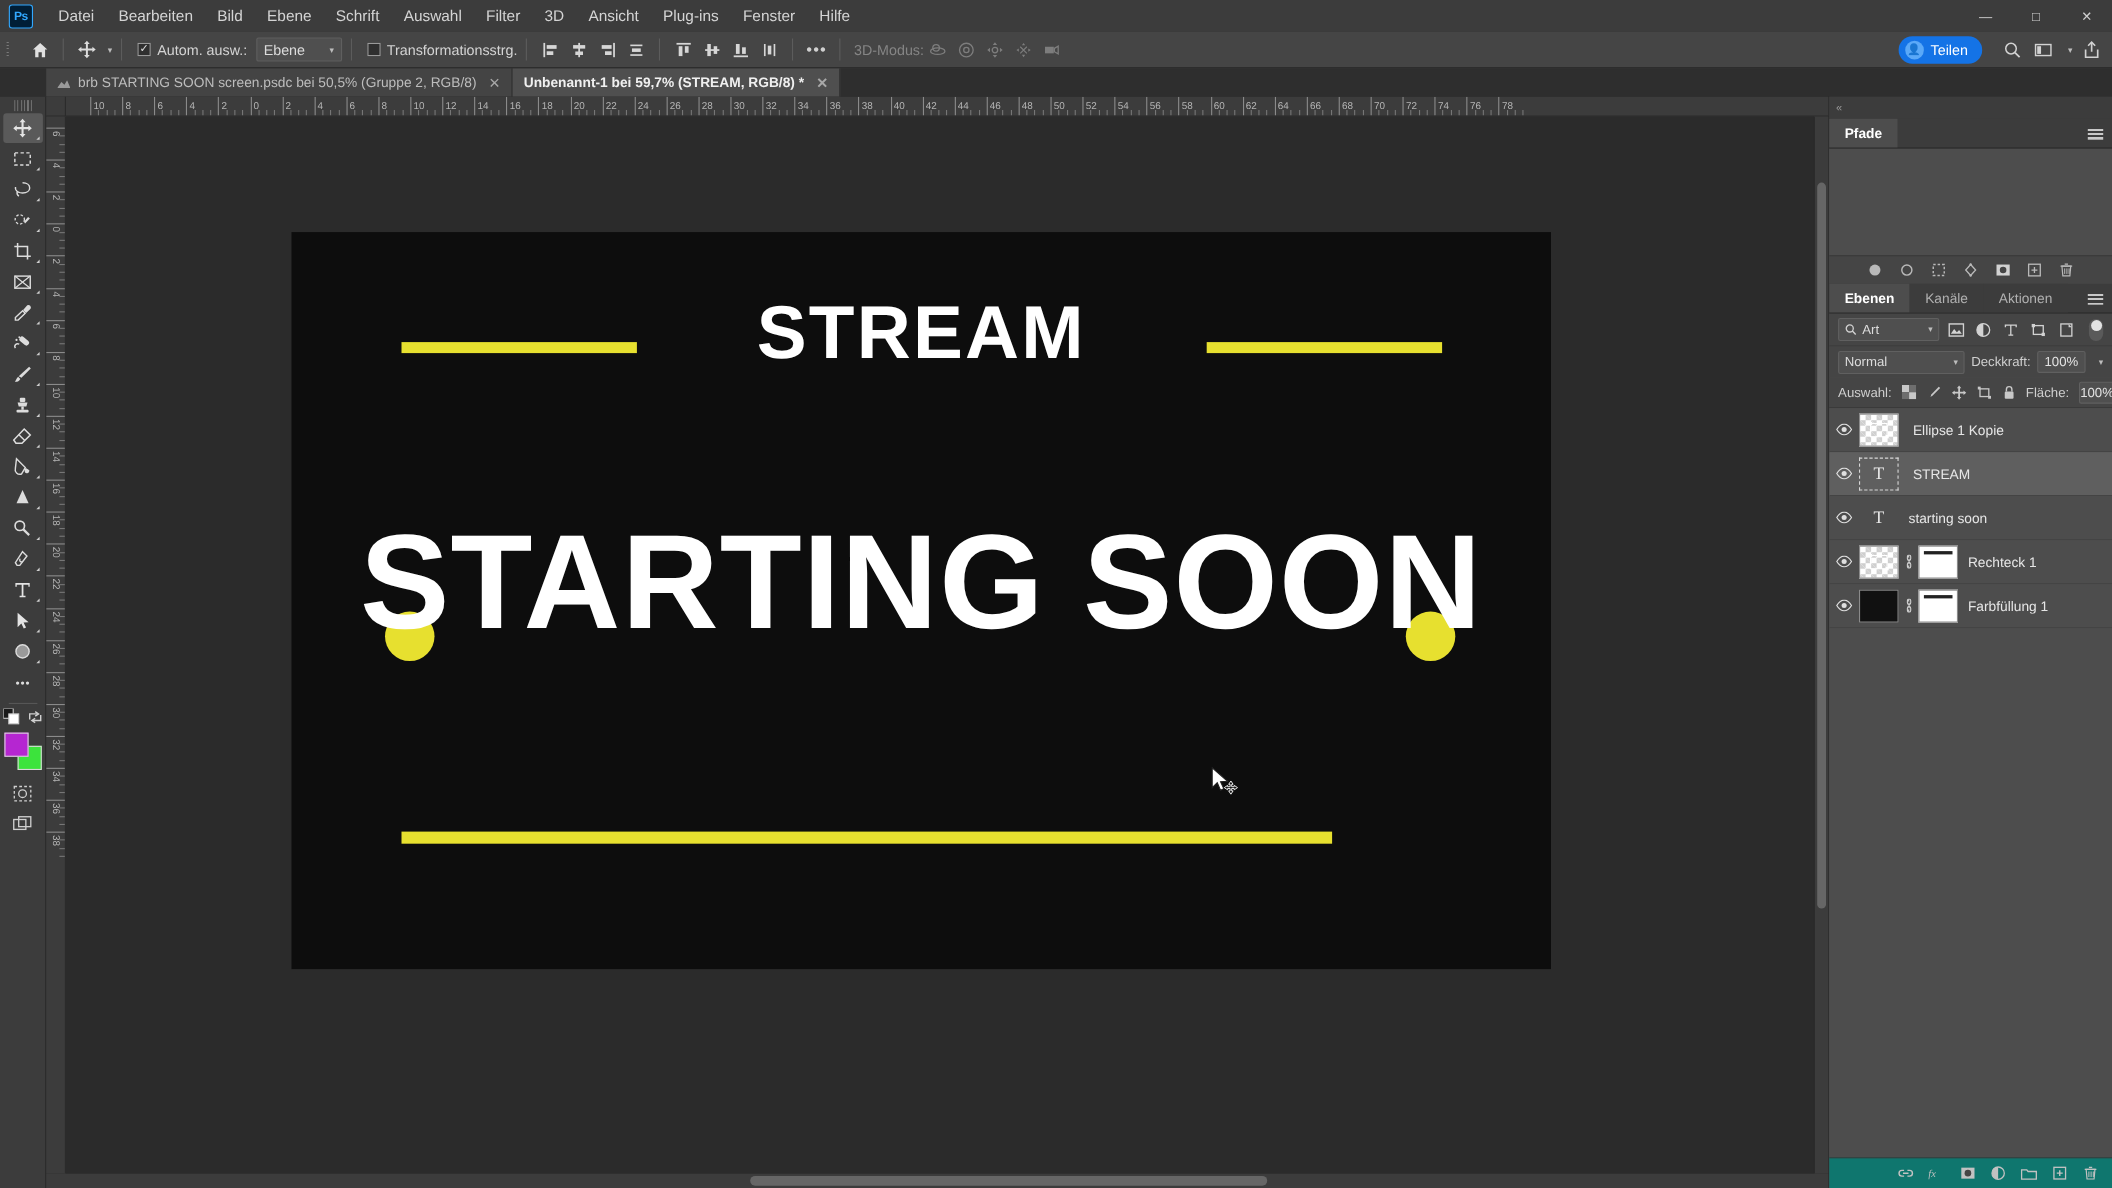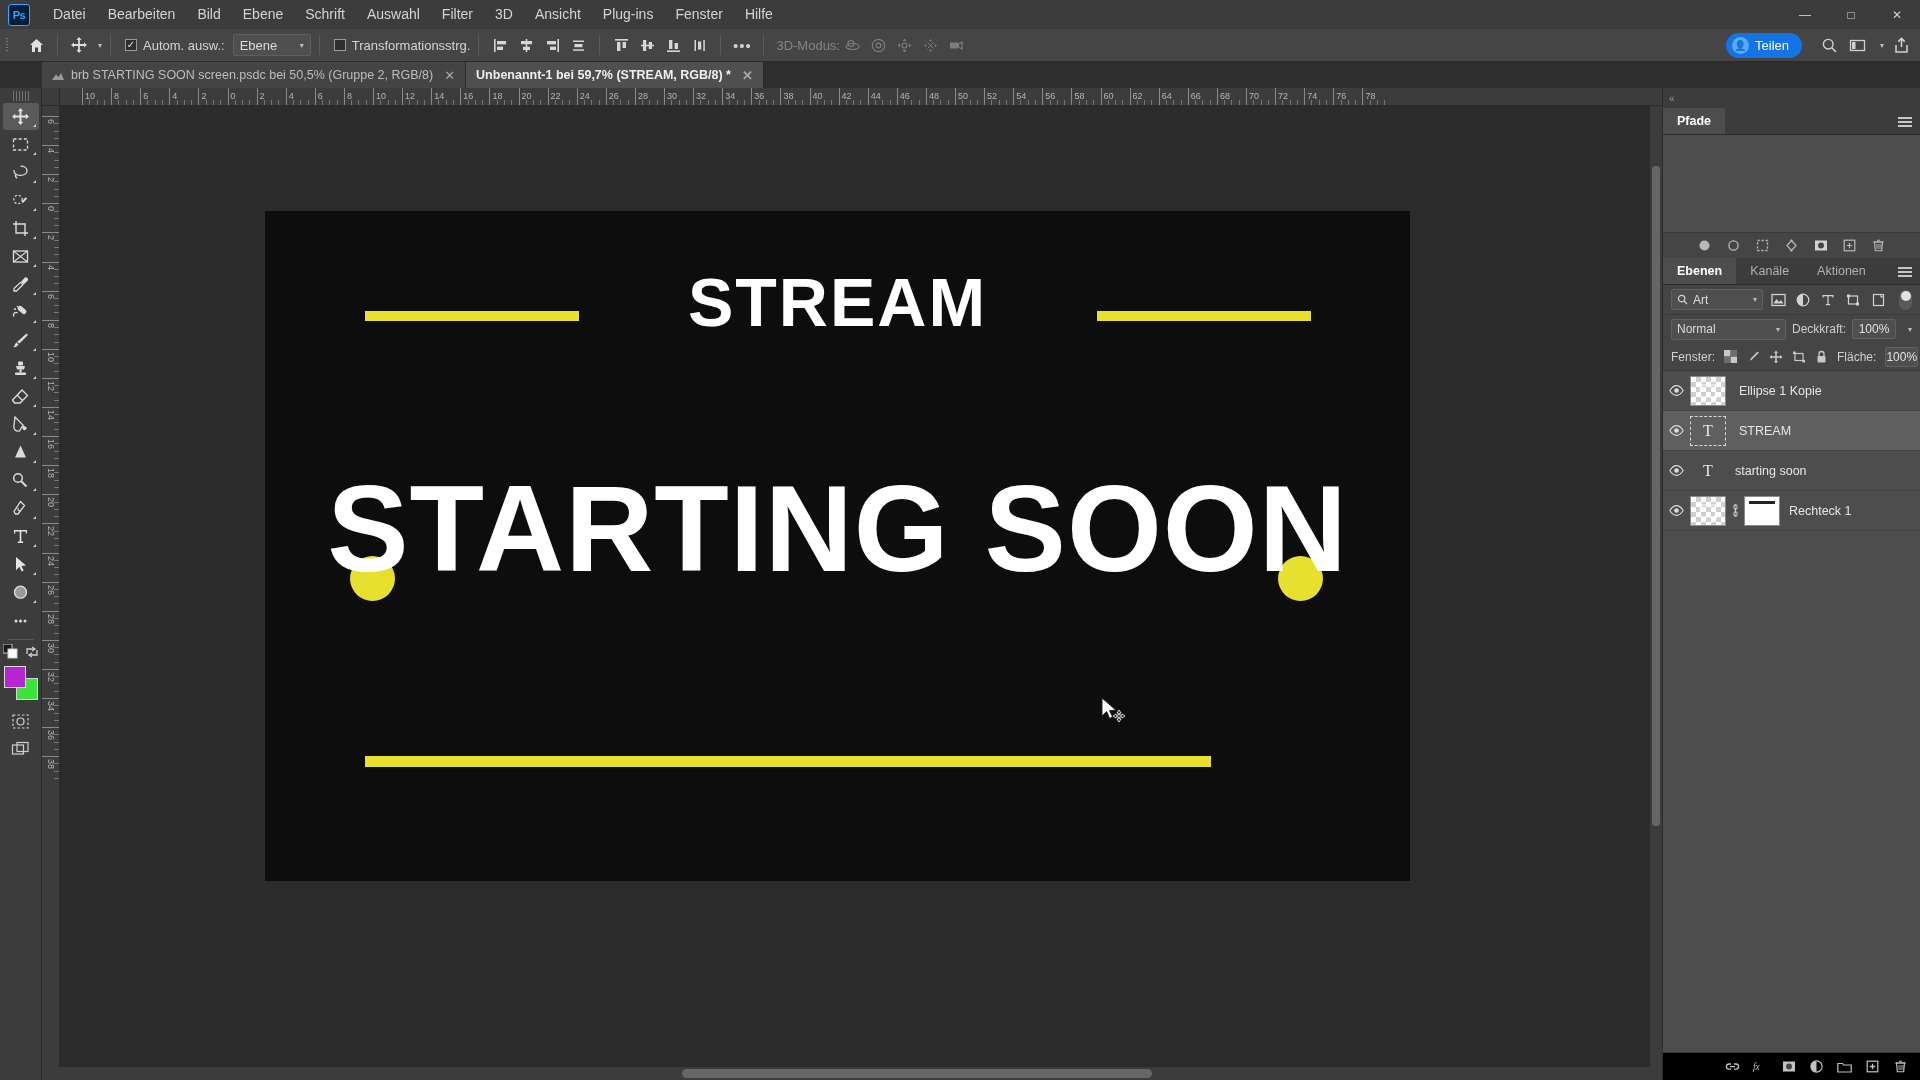--- a/index.html
+++ b/index.html
@@ -272,21 +272,21 @@
   .thumb-T { font-size: 16px; color: #e8e8e8; font-family: "Liberation Serif", serif; }
   .t-only { width: 36px; flex: 0 0 36px; display: flex; align-items: center; justify-content: center; }
   .link-ico { width: 11px; flex: 0 0 11px; display: flex; align-items: center; justify-content: center; color: #d0d0d0; font-size: 11px; }
   .mask-box {
     width: 36px; height: 30px; border: 1px solid #8a8a8a; background: #fff; flex: 0 0 36px; margin-left: 3px;
     position: relative;
   }
   .mask-box::after { content: ""; position: absolute; left: 4px; right: 4px; top: 4px; height: 3px; background: #222; }
   .layer-name { font-size: 12.5px; color: #e6e6e6; margin-left: 9px; white-space: nowrap; overflow: hidden; }
   .lp-foot {
-    height: 28px; background: #000000; display: flex; align-items: center;
+    height: 28px; background: #0f766e; display: flex; align-items: center;
     justify-content: flex-end; gap: 13px; padding-right: 12px; border-top: 1px solid #3a3a3a;
   }
 
   svg { display: block; }
   .cursor { position: absolute; pointer-events: none; z-index: 50; }
 </style>
 </head>
 <body>
 
 <div class="app">
@@ -1130,21 +1130,21 @@
           <div class="blend-dd">
             <span>Normal</span>
             <span class="caret">▾</span>
           </div>
           <span class="num-label">Deckkraft:</span>
           <span class="num-field">100%</span>
           <span class="caret">▾</span>
         </div>
 
         <div class="lp-lock">
-          <span class="num-label">Fenster:</span>
+          <span class="num-label">Auswahl:</span>
           <div class="lock-ico">
               <svg width="13" height="13" viewBox="0 0 13 13">
                 <rect x="0" y="0" width="6.5" height="6.5" fill="#c8c8c8"></rect>
                 <rect x="6.5" y="6.5" width="6.5" height="6.5" fill="#c8c8c8"></rect>
                 <rect x="6.5" y="0" width="6.5" height="6.5" fill="#6e6e6e"></rect>
                 <rect x="0" y="6.5" width="6.5" height="6.5" fill="#6e6e6e"></rect>
               </svg>
             </div>
           <div class="lock-ico">
               <svg width="14" height="14" viewBox="0 0 14 14">
@@ -1225,20 +1225,39 @@
                 <svg width="9" height="13" viewBox="0 0 9 13">
                   <path d="M4.5 3 a2 2 0 0 1 0 -2.4 M4.5 10 a2 2 0 0 0 0 2.4" fill="none" stroke="#d0d0d0" stroke-width="1"></path>
                   <rect x="3" y="0.5" width="3" height="5" rx="1.5" fill="none" stroke="#d0d0d0" stroke-width="1"></rect>
                   <rect x="3" y="7.5" width="3" height="5" rx="1.5" fill="none" stroke="#d0d0d0" stroke-width="1"></rect>
                   <path d="M4.5 4 L4.5 9" stroke="#d0d0d0" stroke-width="1"></path>
                 </svg>
               </div>
               <div class="mask-box"></div>
               <div class="layer-name">Rechteck 1</div>
             </div>
+            <div class="layer-row">
+              <div class="eye">
+                <svg width="15" height="11" viewBox="0 0 15 11">
+                  <path d="M7.5 0.6 C11.2 0.6 14.2 5.5 14.2 5.5 C14.2 5.5 11.2 10.4 7.5 10.4 C3.8 10.4 0.8 5.5 0.8 5.5 C0.8 5.5 3.8 0.6 7.5 0.6 Z" fill="none" stroke="#dedede" stroke-width="1.1"></path>
+                  <circle cx="7.5" cy="5.5" r="2.3" fill="#dedede"></circle>
+                </svg>
+              </div>
+              <div class="thumb-box solid" style="background: rgb(17, 17, 17);"></div>
+              <div class="link-ico">
+                <svg width="9" height="13" viewBox="0 0 9 13">
+                  <path d="M4.5 3 a2 2 0 0 1 0 -2.4 M4.5 10 a2 2 0 0 0 0 2.4" fill="none" stroke="#d0d0d0" stroke-width="1"></path>
+                  <rect x="3" y="0.5" width="3" height="5" rx="1.5" fill="none" stroke="#d0d0d0" stroke-width="1"></rect>
+                  <rect x="3" y="7.5" width="3" height="5" rx="1.5" fill="none" stroke="#d0d0d0" stroke-width="1"></rect>
+                  <path d="M4.5 4 L4.5 9" stroke="#d0d0d0" stroke-width="1"></path>
+                </svg>
+              </div>
+              <div class="mask-box"></div>
+              <div class="layer-name">Farbfüllung 1</div>
+            </div>
           </div>
 
         <div class="lp-foot">
           <div class="pf-ico">
               <svg width="15" height="13" viewBox="0 0 15 13">
                 <path d="M6 4 L4 4 a2.6 2.6 0 0 0 0 5.2 L6 9.2" fill="none" stroke="#c2c2c2" stroke-width="1.3"></path>
                 <path d="M9 4 L11 4 a2.6 2.6 0 0 1 0 5.2 L9 9.2" fill="none" stroke="#c2c2c2" stroke-width="1.3"></path>
                 <path d="M5 6.6 L10 6.6" stroke="#c2c2c2" stroke-width="1.3"></path>
               </svg>
             </div>

